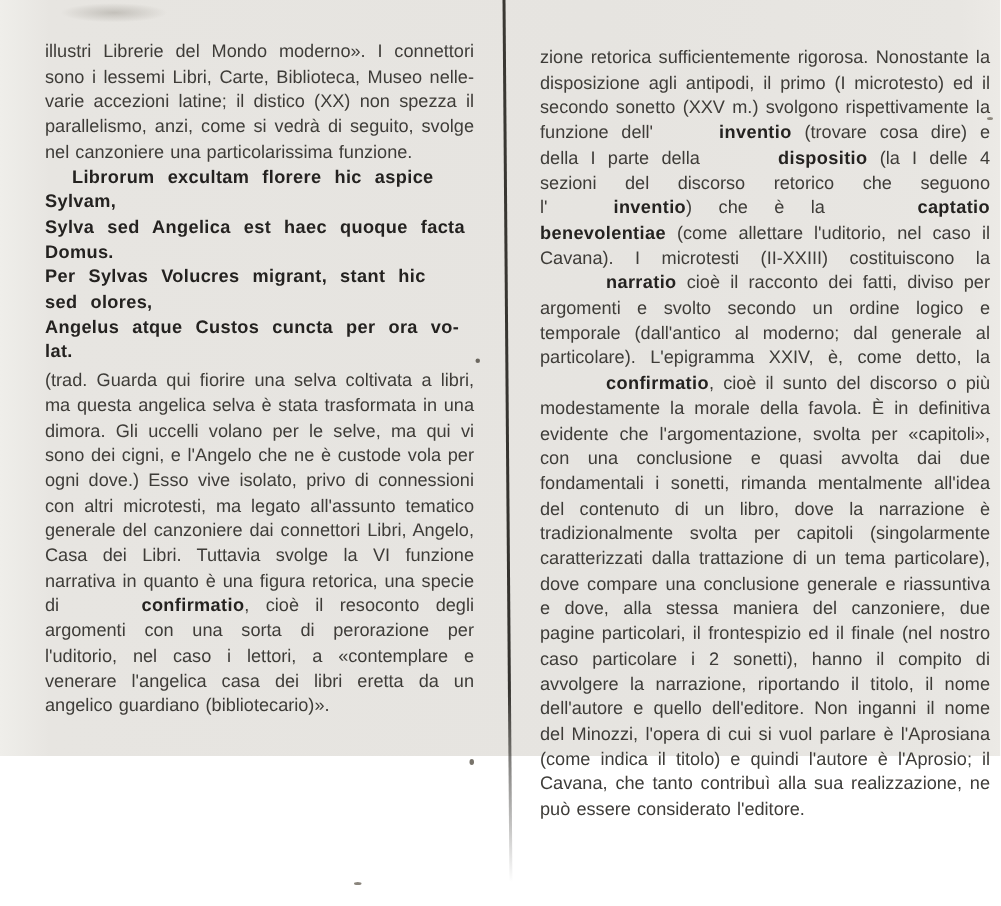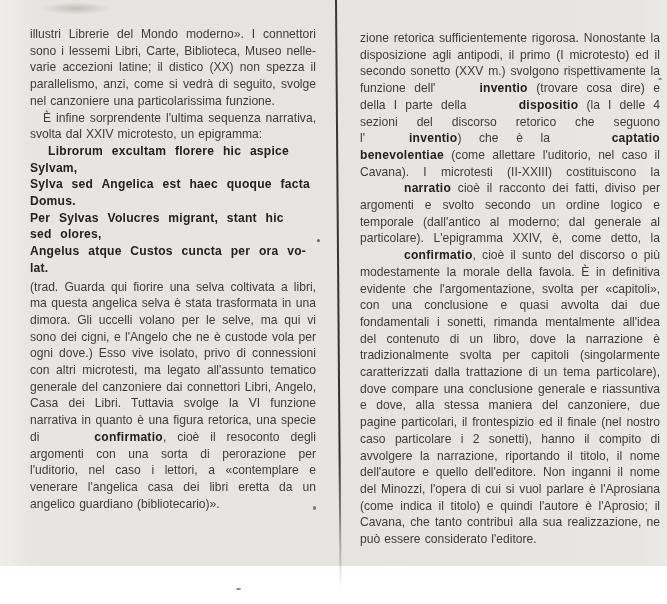--- a/index.html
+++ b/index.html
@@ -5,21 +5,21 @@
   html, body {
     margin: 0;
     padding: 0;
     width: 667px;
     height: 604px;
     overflow: hidden;
   }
   .page {
     position: relative;
     width: 667px;
-    height: 566px;
+    height: 504px;
     background: linear-gradient(90deg, #efeeea 0%, #e7e5e1 5%, #e6e4e0 60%, #e8e6e2 96%, #eceae6 100%);
     font-family: "Liberation Sans", "DejaVu Sans", sans-serif;
     color: #3e3c38;
   }
   .col {
     position: absolute;
     text-align: justify;
     font-size: 12.1px;
     line-height: 16.7px;
     hyphens: auto;
@@ -70,21 +70,20 @@
 </style>
 </head>
 <body>
 
 <div class="page">
 
   <div class="smudge"></div>
 
   <div class="col col-left">
     <p class="para">illustri Librerie del Mondo moderno». I connettori sono i lessemi Libri, Carte, Biblioteca, Museo nelle- varie accezioni latine; il distico (XX) non spezza il parallelismo, anzi, come si vedrà di seguito, svolge nel canzoniere una particolarissima funzione.</p>
-    <p class="para indent">È infine sorprendente l'ultima sequenza narrativa, svolta dal XXIV microtesto, un epigramma:</p>
     <div class="verse">Librorum excultam florere hic aspice
 Sylvam,
 Sylva sed Angelica est haec quoque facta
 Domus.
 Per Sylvas Volucres migrant, stant hic
 sed olores,
 Angelus atque Custos cuncta per ora vo-
 lat.</div>
     <p class="para"><span>(trad. Guarda qui fiorire una selva coltivata a libri, ma questa angelica selva è stata trasformata in una dimora. Gli uccelli volano per le selve, ma qui vi sono dei cigni, e l'Angelo che ne è custode vola per ogni dove.) Esso vive isolato, privo di connessioni con altri microtesti, ma legato all'assunto tematico generale del canzoniere dai connettori Libri, Angelo, Casa dei Libri. Tuttavia svolge la VI funzione narrativa in quanto è una figura retorica, una specie di </span><b>confirmatio</b><span>, cioè il resoconto degli argomenti con una sorta di perorazione per l'uditorio, nel caso i lettori, a «contemplare e venerare l'angelica casa dei libri eretta da un angelico guardiano (bibliotecario)».</span></p>
   </div>

